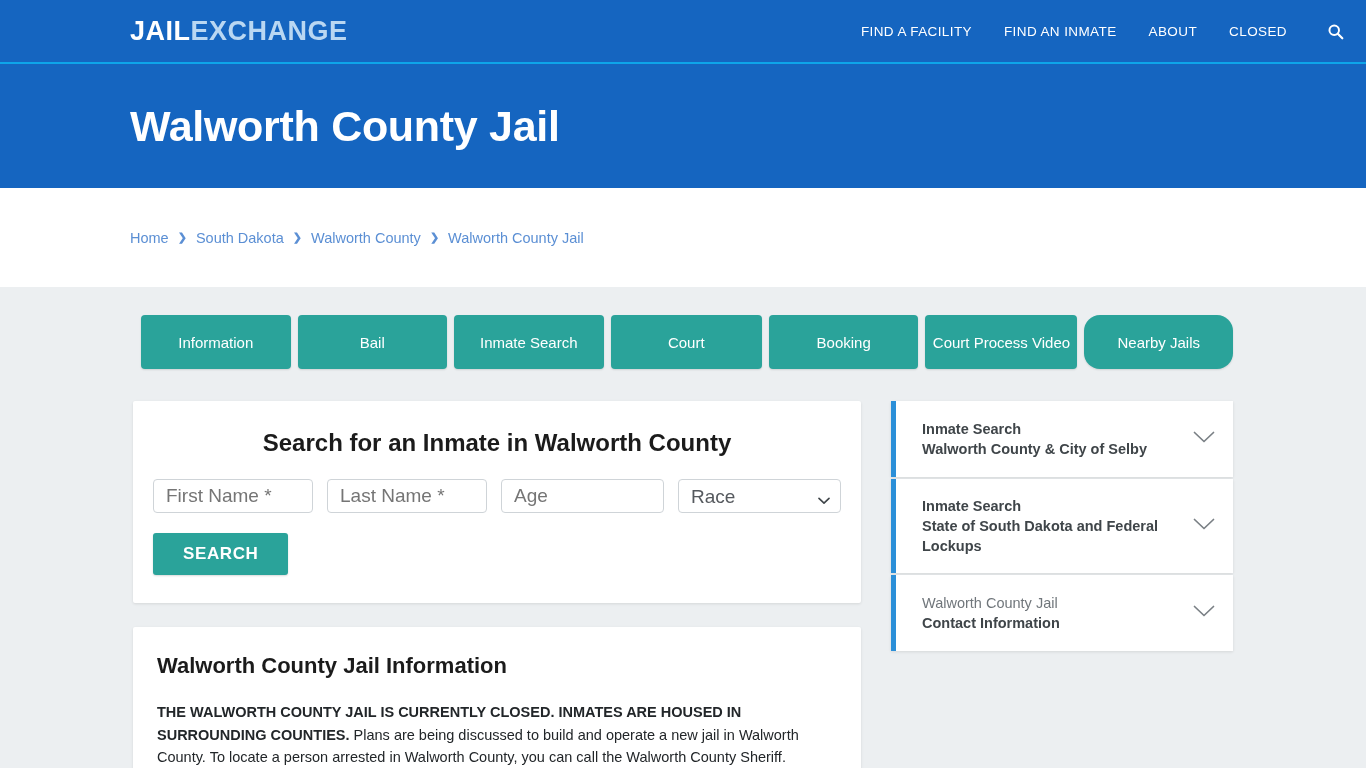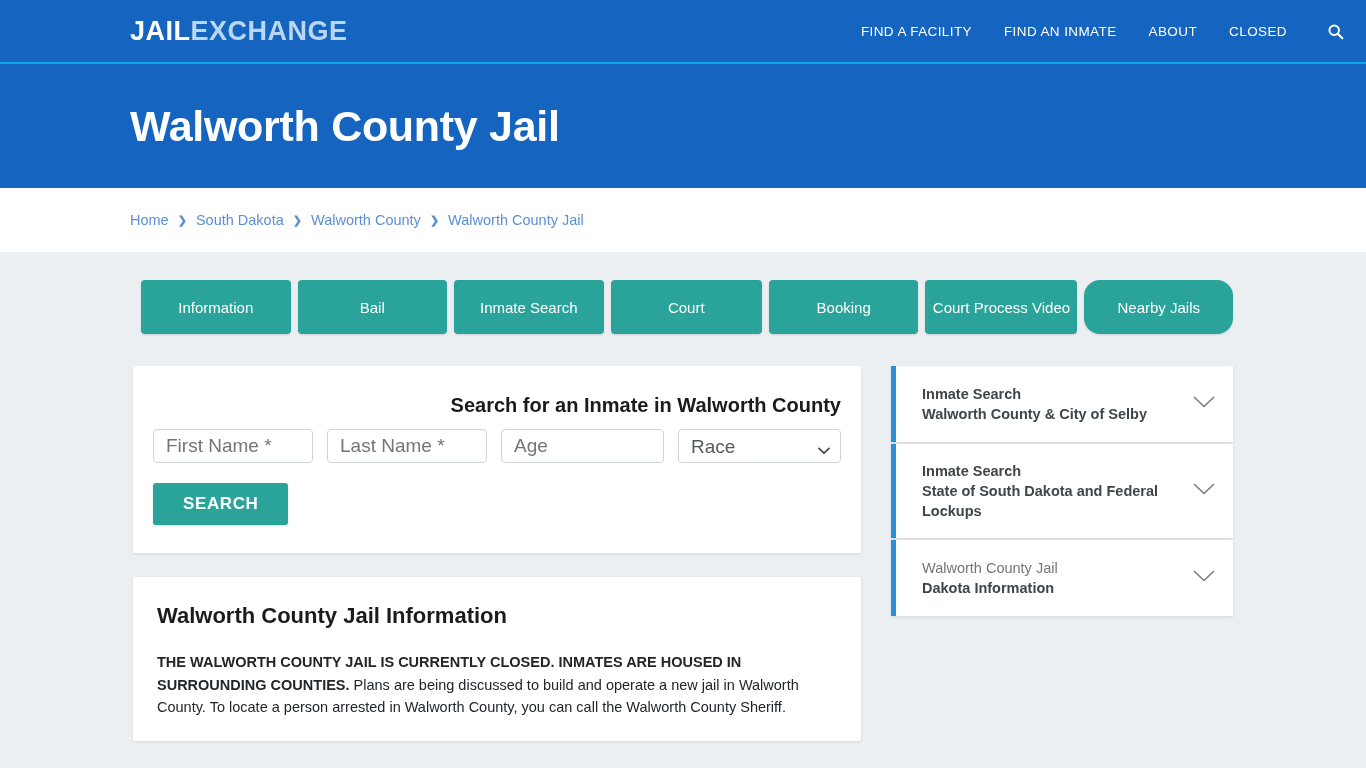--- a/index.html
+++ b/index.html
@@ -58,21 +58,21 @@
   }
   .hero h1 {
     color: #ffffff;
     font-size: 43px;
     font-weight: 700;
     letter-spacing: -0.3px;
   }
 
   
   .crumbband {
-    height: 64px;
+    height: 99px;
     background: #ffffff;
     display: flex;
     align-items: center;
     padding-left: 130px;
   }
   .crumbs {
     display: flex;
     align-items: center;
     font-size: 14.5px;
   }
@@ -143,25 +143,25 @@
   .card {
     background: #ffffff;
     border-radius: 2px;
     box-shadow: 0 1px 3px rgba(0,0,0,0.10);
   }
   .searchcard {
     padding: 28px 20px 28px 20px;
     margin-bottom: 24px;
   }
   .searchcard h2 {
-    text-align: right;
-    font-size: 20px;
+    text-align: center;
+    font-size: 24px;
     font-weight: 700;
     color: #1b1b1b;
-    margin-bottom: 12px;
+    margin-bottom: 22px;
   }
   .fieldrow {
     display: flex;
     gap: 14px;
     margin-bottom: 20px;
   }
   .fld {
     height: 34px;
     border: 1px solid #cfd4d8;
     border-radius: 4px;
@@ -344,21 +344,21 @@
           <span class="chev">
             <svg width="22" height="13" viewBox="0 0 22 13" fill="none">
               <path d="M1.5 1.5L11 10.5L20.5 1.5" stroke="#7a8085" stroke-width="1.7" stroke-linecap="round" stroke-linejoin="round"></path>
             </svg>
           </span>
         </div>
 
         <div class="acc">
           <div class="txt">
             <div class="l1 light">Walworth County Jail</div>
-            <div class="l2">Dakota Information</div>
+            <div class="l2">Contact Information</div>
           </div>
           <span class="chev">
             <svg width="22" height="13" viewBox="0 0 22 13" fill="none">
               <path d="M1.5 1.5L11 10.5L20.5 1.5" stroke="#7a8085" stroke-width="1.7" stroke-linecap="round" stroke-linejoin="round"></path>
             </svg>
           </span>
         </div>
 
       </div>
     </div>

